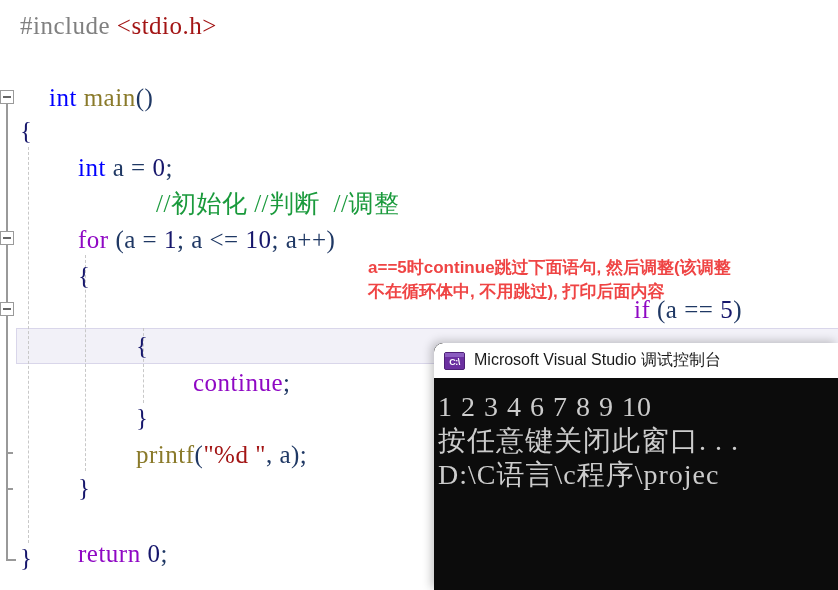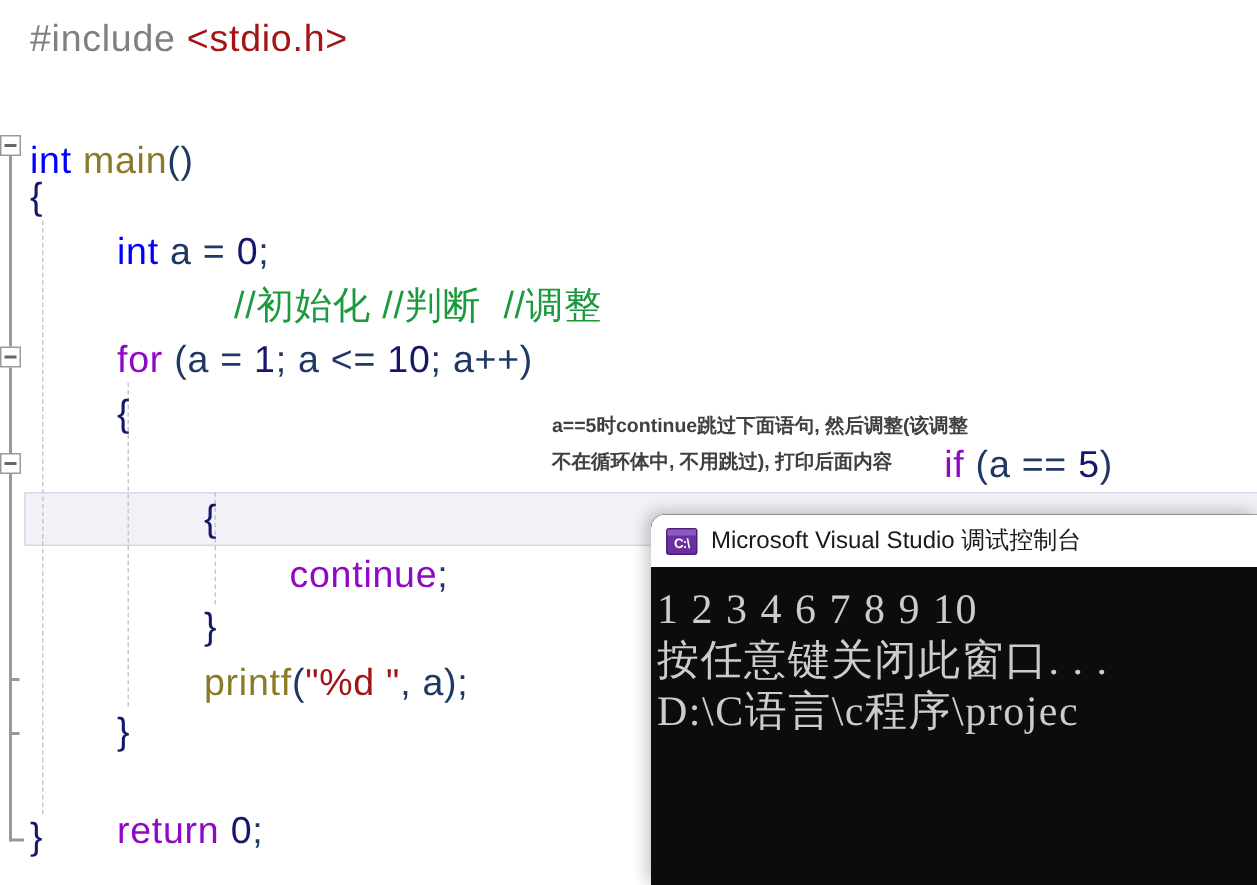--- a/index.html
+++ b/index.html
@@ -24,21 +24,21 @@
   }
 
   
   .code-line {
     position: absolute;
     left: 0;
     width: 742px;
     height: 36px;
     line-height: 36px;
     white-space: pre;
-    font-family: Liberation Sans, sans-serif;
+    font-family: Liberation Serif, serif;
     font-size: 25px;
     letter-spacing: 0.5px;
   }
   .code-text {
     display: inline-block;
     white-space: pre;
   }
 
   
   .t-pre      { color: #808080; }
@@ -108,25 +108,25 @@
   .indent-guide {
     position: absolute;
     width: 1px;
     border-left: 1px dashed #c8c8c8;
   }
 
   
   #annotation {
     position: absolute;
     left: 368px;
-    top: 272px;
+    top: 256px;
     width: 470px;
-    color: #404040;
+    color: #ef4444;
     font-family: "Liberation Sans", "DejaVu Sans", sans-serif;
-    font-size: 13px;
+    font-size: 17px;
     font-weight: bold;
     line-height: 24px;
     white-space: pre-line;
   }
 
   
   #console-window {
     position: absolute;
     left: 434px;
     top: 343px;
@@ -220,21 +220,21 @@
 
   <div id="indent-guides">
       <div class="indent-guide" style="left: 28px; top: 147px; height: 396px;"></div>
       <div class="indent-guide" style="left: 85px; top: 255px; height: 216px;"></div>
       <div class="indent-guide" style="left: 143px; top: 328px; height: 75px;"></div>
     </div>
 
   <div id="code-lines">
       <div class="code-line" style="top: 8px;"><span style="display: inline-block; width: 20px;"></span><span class="code-text t-pre">#include </span><span class="code-text t-header">&lt;stdio.h&gt;</span></div>
       <div class="code-line" style="top: 44px;"><span style="display: inline-block; width: 20px;"></span></div>
-      <div class="code-line" style="top: 89px;"><span style="display: inline-block; width: 20px;"></span><span class="code-text t-key">int</span><span class="code-text t-fn"> main</span><span class="code-text t-punc">()</span></div>
+      <div class="code-line" style="top: 80px; margin-left: 29px;"><span style="display: inline-block; width: 20px;"></span><span class="code-text t-key">int</span><span class="code-text t-fn"> main</span><span class="code-text t-punc">()</span></div>
       <div class="code-line" style="top: 113px;"><span style="display: inline-block; width: 20px;"></span><span class="code-text t-brace">{</span></div>
       <div class="code-line" style="top: 150px;"><span style="display: inline-block; width: 78px;"></span><span class="code-text t-key">int</span><span class="code-text t-ident"> a </span><span class="code-text t-punc">= </span><span class="code-text t-num">0</span><span class="code-text t-punc">;</span></div>
       <div class="code-line" style="top: 186px;"><span style="display: inline-block; width: 108px;"></span><span class="code-text t-comment">//初始化 //判断  //调整</span></div>
       <div class="code-line" style="top: 222px;"><span style="display: inline-block; width: 78px;"></span><span class="code-text t-kw">for</span><span class="code-text t-punc"> (</span><span class="code-text t-ident">a </span><span class="code-text t-punc">= </span><span class="code-text t-num">1</span><span class="code-text t-punc">; </span><span class="code-text t-ident">a </span><span class="code-text t-punc">&lt;= </span><span class="code-text t-num">10</span><span class="code-text t-punc">; </span><span class="code-text t-ident">a</span><span class="code-text t-punc">++)</span></div>
       <div class="code-line" style="top: 258px;"><span style="display: inline-block; width: 78px;"></span><span class="code-text t-brace">{</span></div>
       <div class="code-line" style="top: 292px; text-align: right;"><span style="display: inline-block; width: 136px;"></span><span class="code-text t-kw">if</span><span class="code-text t-punc"> (</span><span class="code-text t-ident">a </span><span class="code-text t-punc">== </span><span class="code-text t-num">5</span><span class="code-text t-punc">)</span></div>
       <div class="code-line" style="top: 328px;"><span style="display: inline-block; width: 136px;"></span><span class="code-text t-brace">{</span></div>
       <div class="code-line" style="top: 365px;"><span style="display: inline-block; width: 193px;"></span><span class="code-text t-kw">continue</span><span class="code-text t-punc">;</span></div>
       <div class="code-line" style="top: 400px;"><span style="display: inline-block; width: 136px;"></span><span class="code-text t-brace">}</span></div>
       <div class="code-line" style="top: 437px;"><span style="display: inline-block; width: 136px;"></span><span class="code-text t-fn">printf</span><span class="code-text t-punc">(</span><span class="code-text t-str">"%d "</span><span class="code-text t-punc">, </span><span class="code-text t-ident">a</span><span class="code-text t-punc">);</span></div>

